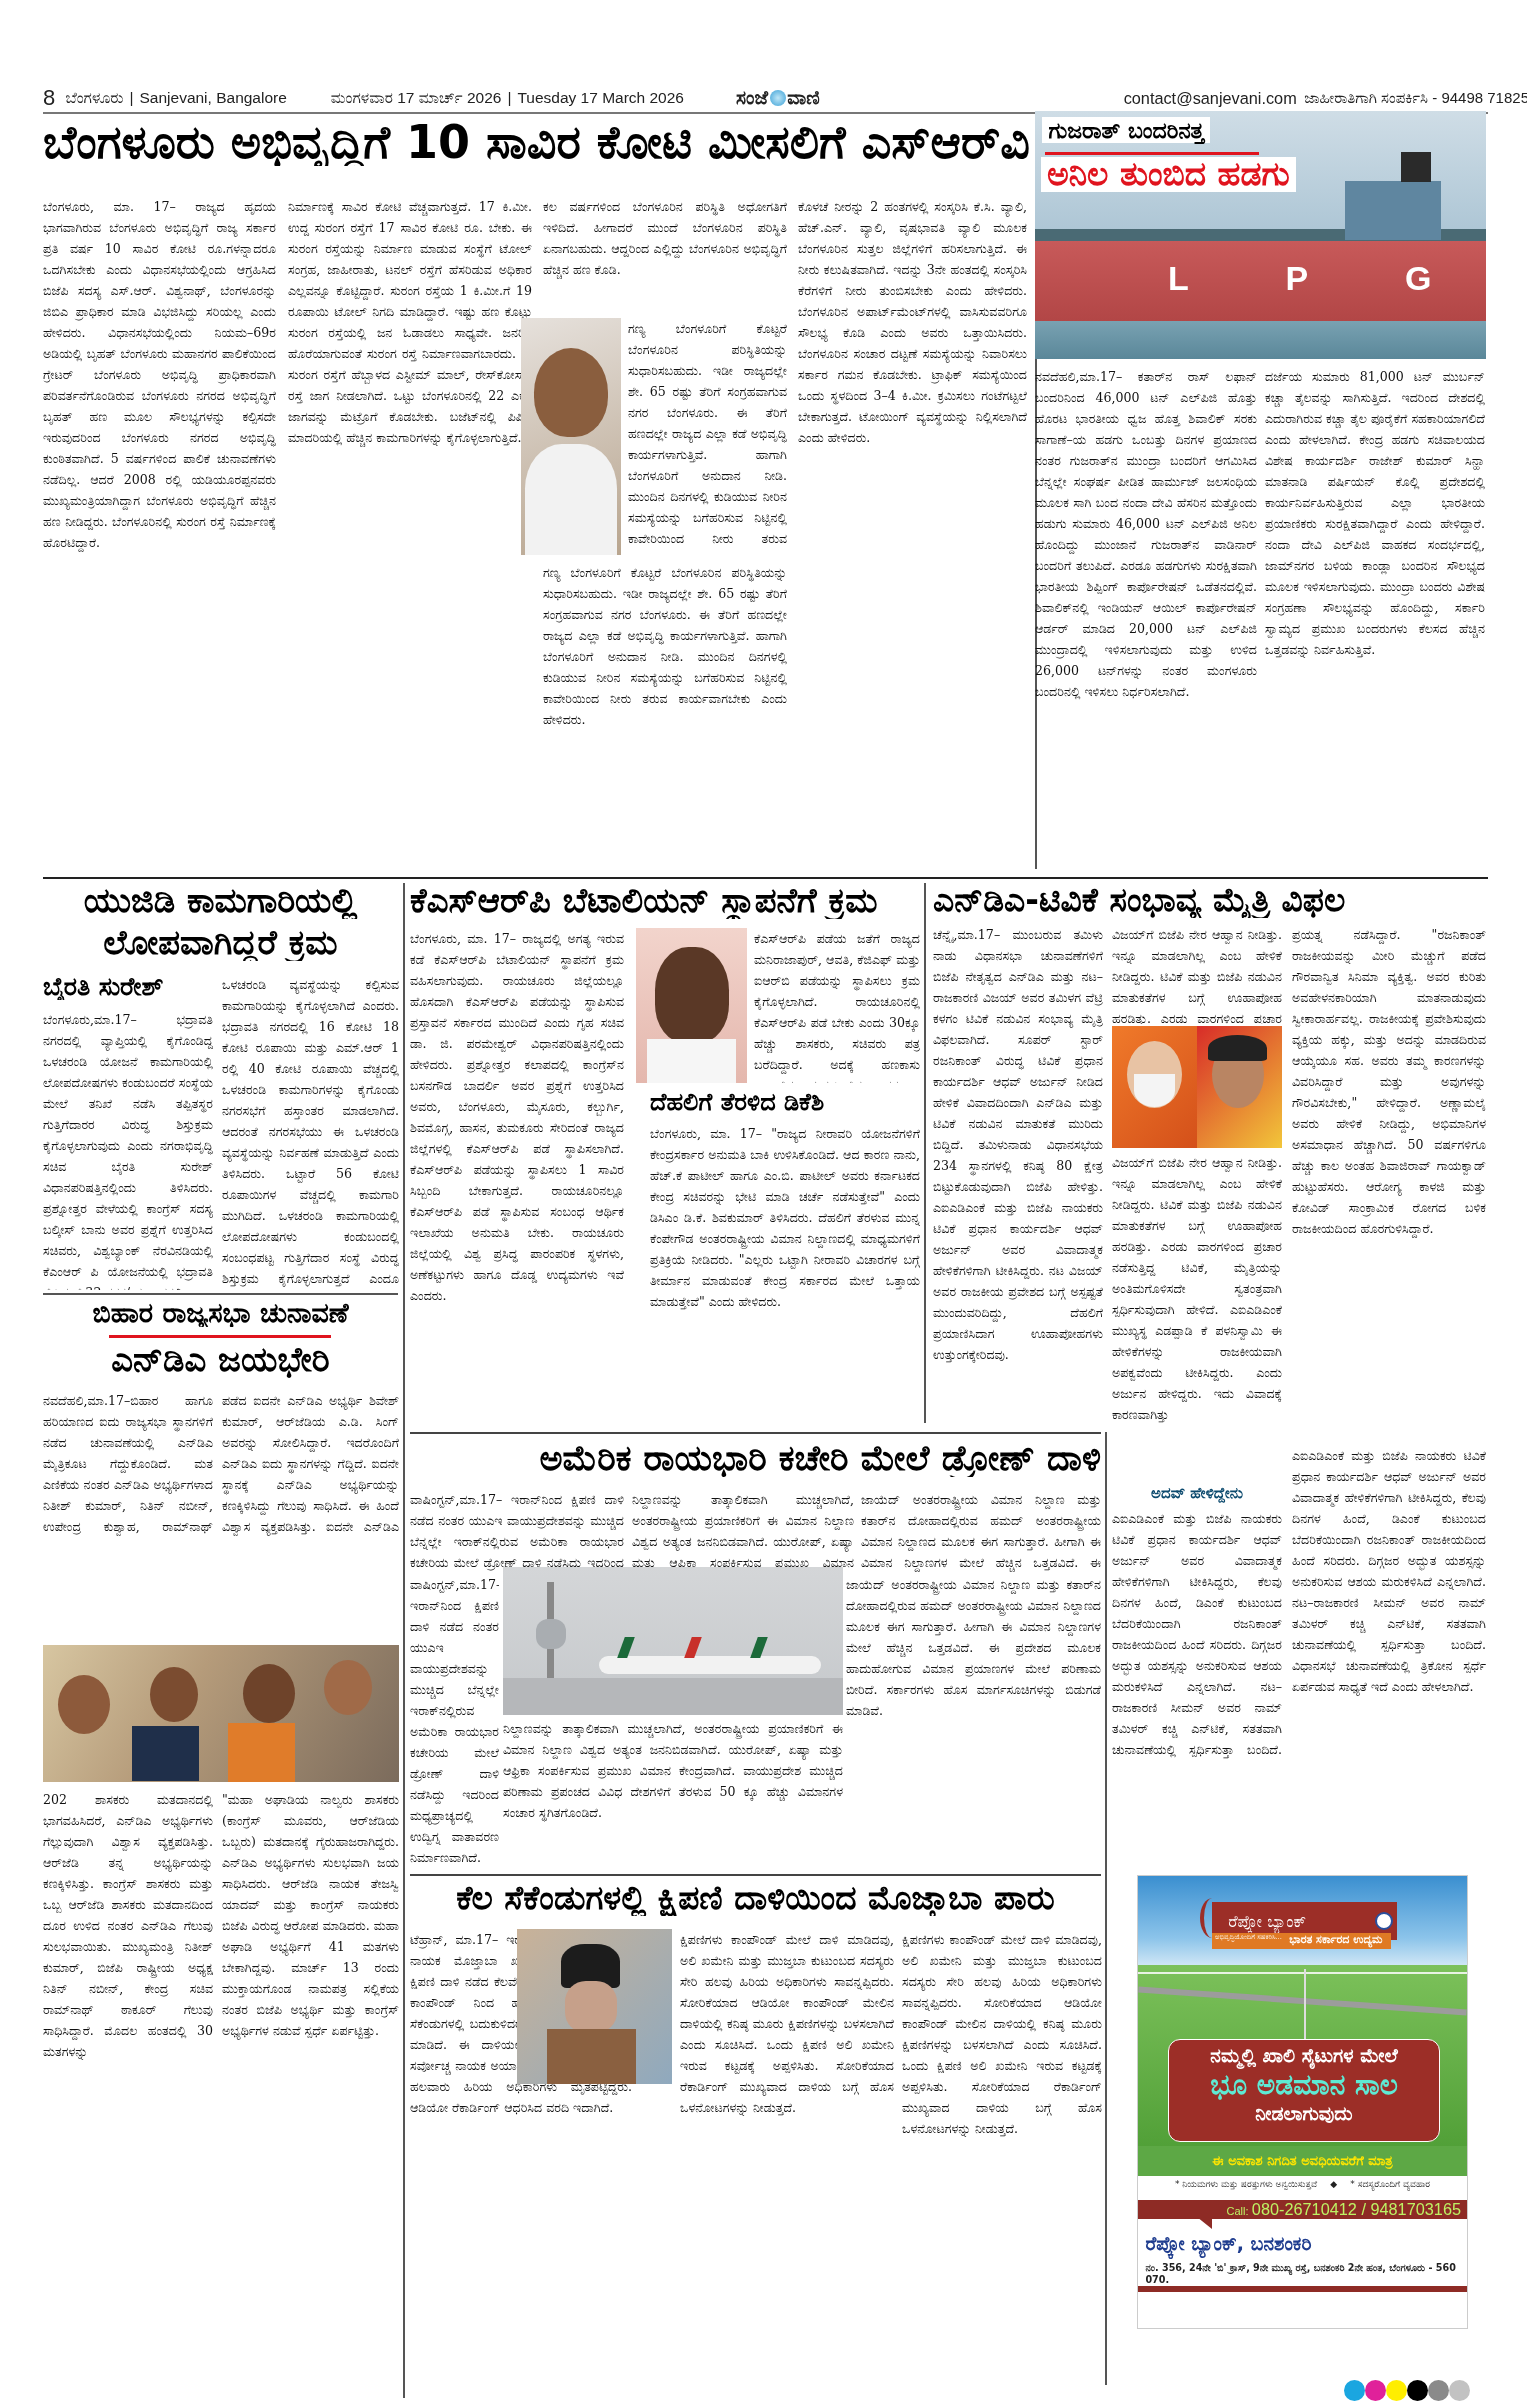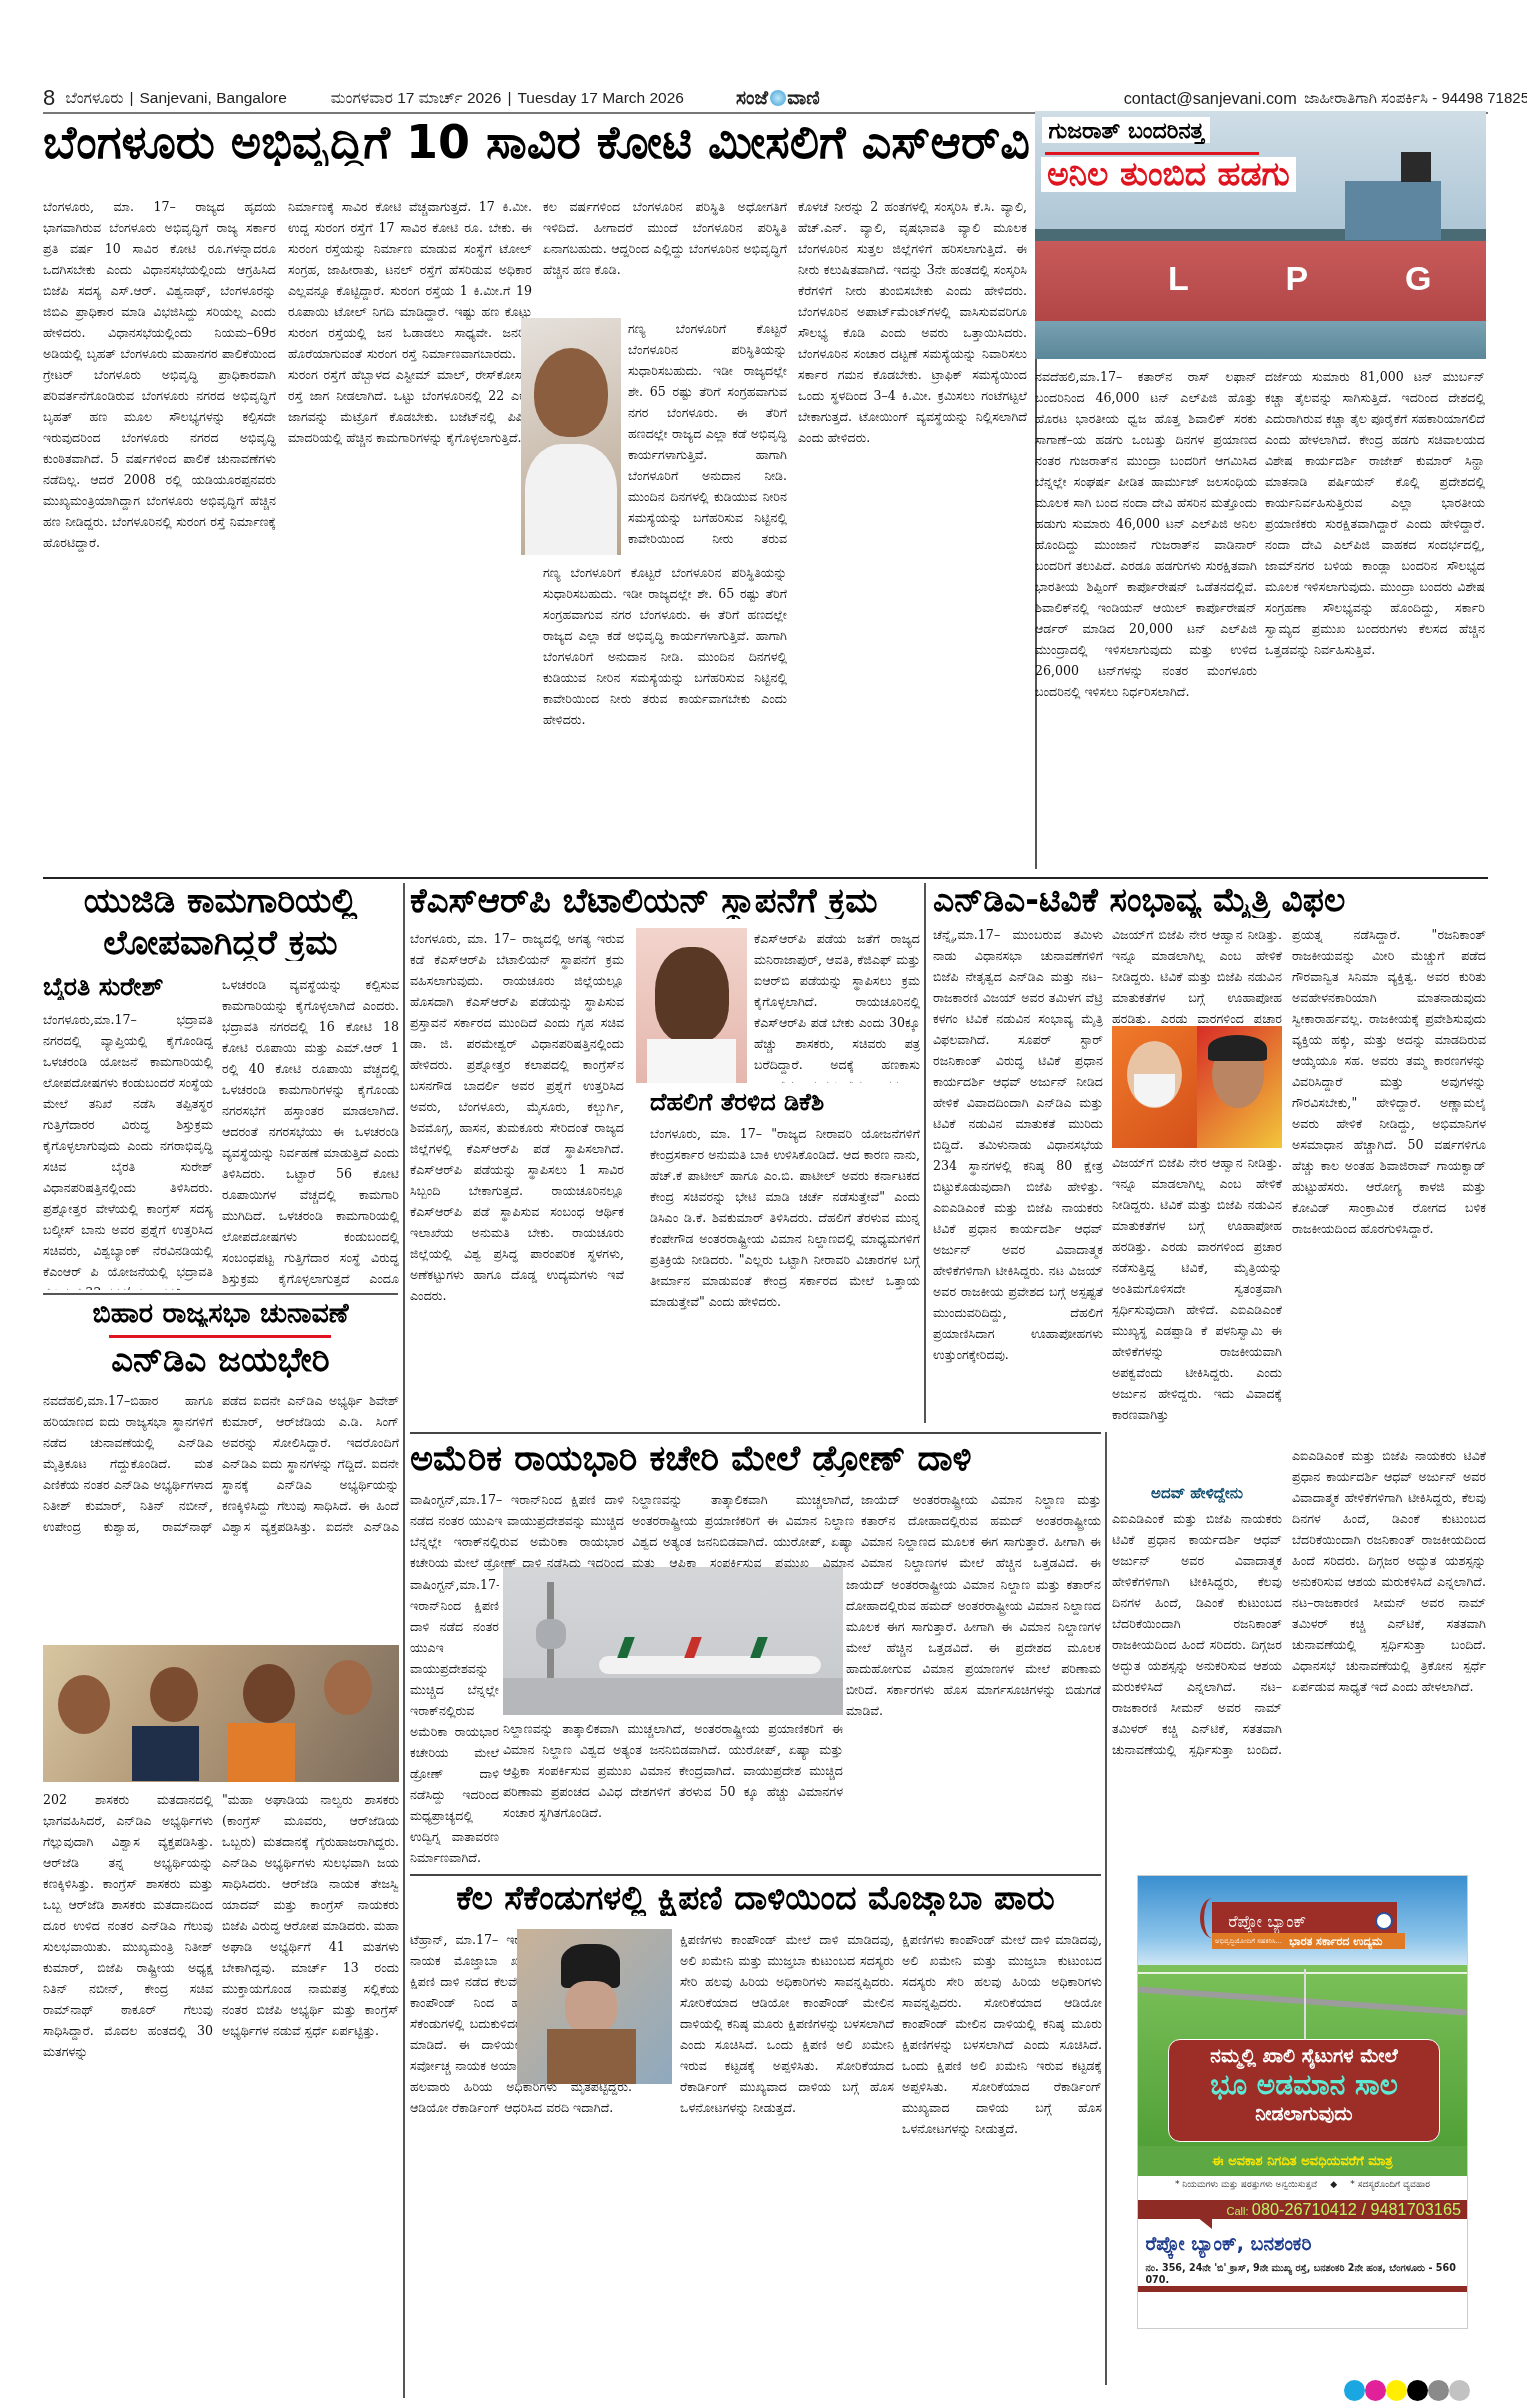--- a/index.html
+++ b/index.html
@@ -133,21 +133,21 @@
   <div style="position:absolute;left:100px;top:15px;width:52px;height:67px;border-radius:50%;background:#b98563;"></div>
   <div style="position:absolute;left:96px;top:9px;width:59px;height:26px;border-radius:50% 50% 10% 10%;background:#222;"></div>
 </div>
 <div class="col body-text" style="left:1112px;top:1152px;width:170px;height:273px;">ವಿಜಯ್‌ಗೆ ಬಿಜೆಪಿ ನೇರ ಆಹ್ವಾನ ನೀಡಿತ್ತು. ಇನ್ನೂ ಮಾಡಲಾಗಿಲ್ಲ ಎಂಬ ಹೇಳಿಕೆ ನೀಡಿದ್ದರು. ಟಿವಿಕೆ ಮತ್ತು ಬಿಜೆಪಿ ನಡುವಿನ ಮಾತುಕತೆಗಳ ಬಗ್ಗೆ ಊಹಾಪೋಹ ಹರಡಿತ್ತು. ಎರಡು ವಾರಗಳಿಂದ ಪ್ರಚಾರ ನಡೆಸುತ್ತಿದ್ದ ಟಿವಿಕೆ, ಮೈತ್ರಿಯನ್ನು ಅಂತಿಮಗೊಳಿಸದೇ ಸ್ವತಂತ್ರವಾಗಿ ಸ್ಪರ್ಧಿಸುವುದಾಗಿ ಹೇಳಿದೆ. ಎಐಎಡಿಎಂಕೆ ಮುಖ್ಯಸ್ಥ ಎಡಪ್ಪಾಡಿ ಕೆ ಪಳನಿಸ್ವಾಮಿ ಈ ಹೇಳಿಕೆಗಳನ್ನು ರಾಜಕೀಯವಾಗಿ ಅಪಕ್ವವೆಂದು ಟೀಕಿಸಿದ್ದರು. ಎಂದು ಅರ್ಜುನ ಹೇಳಿದ್ದರು. ಇದು ವಿವಾದಕ್ಕೆ ಕಾರಣವಾಗಿತ್ತು</div>
 <div class="col body-text" style="left:1292px;top:924px;width:194px;height:517px;">ಪ್ರಯತ್ನ ನಡೆಸಿದ್ದಾರೆ. "ರಜನಿಕಾಂತ್ ರಾಜಕೀಯವನ್ನು ಮೀರಿ ಮೆಚ್ಚುಗೆ ಪಡೆದ ಗೌರವಾನ್ವಿತ ಸಿನಿಮಾ ವ್ಯಕ್ತಿತ್ವ. ಅವರ ಕುರಿತು ಅವಹೇಳನಕಾರಿಯಾಗಿ ಮಾತನಾಡುವುದು ಸ್ವೀಕಾರಾರ್ಹವಲ್ಲ. ರಾಜಕೀಯಕ್ಕೆ ಪ್ರವೇಶಿಸುವುದು ವ್ಯಕ್ತಿಯ ಹಕ್ಕು, ಮತ್ತು ಅದನ್ನು ಮಾಡದಿರುವ ಆಯ್ಕೆಯೂ ಸಹ. ಅವರು ತಮ್ಮ ಕಾರಣಗಳನ್ನು ವಿವರಿಸಿದ್ದಾರೆ ಮತ್ತು ಅವುಗಳನ್ನು ಗೌರವಿಸಬೇಕು," ಹೇಳಿದ್ದಾರೆ. ಅಣ್ಣಾಮಲೈ ಅವರು ಹೇಳಿಕೆ ನೀಡಿದ್ದು, ಅಭಿಮಾನಿಗಳ ಅಸಮಾಧಾನ ಹೆಚ್ಚಾಗಿದೆ. 50 ವರ್ಷಗಳಿಗೂ ಹೆಚ್ಚು ಕಾಲ ಅಂತಹ ಶಿವಾಜಿರಾವ್ ಗಾಯಕ್ವಾಡ್ ಹುಟ್ಟುಹೆಸರು. ಆರೋಗ್ಯ ಕಾಳಜಿ ಮತ್ತು ಕೋವಿಡ್ ಸಾಂಕ್ರಾಮಿಕ ರೋಗದ ಬಳಿಕ ರಾಜಕೀಯದಿಂದ ಹೊರಗುಳಿಸಿದ್ದಾರೆ.</div>
 <div class="abs" style="left:1112px;top:1484px;width:170px;font-family:'DejaVu Sans',sans-serif;font-weight:bold;font-size:15px;color:#0c4a6e;text-align:center;">ಅದವ್ ಹೇಳಿದ್ದೇನು</div>
 <div class="col body-text" style="left:1112px;top:1508px;width:170px;height:251px;">ಎಐಎಡಿಎಂಕೆ ಮತ್ತು ಬಿಜೆಪಿ ನಾಯಕರು ಟಿವಿಕೆ ಪ್ರಧಾನ ಕಾರ್ಯದರ್ಶಿ ಆಧವ್ ಅರ್ಜುನ್ ಅವರ ವಿವಾದಾತ್ಮಕ ಹೇಳಿಕೆಗಳಿಗಾಗಿ ಟೀಕಿಸಿದ್ದರು, ಕೆಲವು ದಿನಗಳ ಹಿಂದೆ, ಡಿಎಂಕೆ ಕುಟುಂಬದ ಬೆದರಿಕೆಯಿಂದಾಗಿ ರಜನಿಕಾಂತ್ ರಾಜಕೀಯದಿಂದ ಹಿಂದೆ ಸರಿದರು. ದಿಗ್ಗಜರ ಅದ್ಭುತ ಯಶಸ್ಸನ್ನು ಅನುಕರಿಸುವ ಆಶಯ ಮರುಕಳಿಸಿದೆ ಎನ್ನಲಾಗಿದೆ. ನಟ–ರಾಜಕಾರಣಿ ಸೀಮನ್ ಅವರ ನಾಮ್ ತಮಿಳರ್ ಕಚ್ಚಿ ಎನ್‌ಟಿಕೆ, ಸತತವಾಗಿ ಚುನಾವಣೆಯಲ್ಲಿ ಸ್ಪರ್ಧಿಸುತ್ತಾ ಬಂದಿದೆ. ವಿಧಾನಸಭೆ ಚುನಾವಣೆಯಲ್ಲಿ ತ್ರಿಕೋನ ಸ್ಪರ್ಧೆ ಏರ್ಪಡುವ ಸಾಧ್ಯತೆ ಇದೆ ಎಂದು ಹೇಳಲಾಗಿದೆ.</div>
 <div class="col body-text" style="left:1292px;top:1445px;width:194px;height:314px;">ಎಐಎಡಿಎಂಕೆ ಮತ್ತು ಬಿಜೆಪಿ ನಾಯಕರು ಟಿವಿಕೆ ಪ್ರಧಾನ ಕಾರ್ಯದರ್ಶಿ ಆಧವ್ ಅರ್ಜುನ್ ಅವರ ವಿವಾದಾತ್ಮಕ ಹೇಳಿಕೆಗಳಿಗಾಗಿ ಟೀಕಿಸಿದ್ದರು, ಕೆಲವು ದಿನಗಳ ಹಿಂದೆ, ಡಿಎಂಕೆ ಕುಟುಂಬದ ಬೆದರಿಕೆಯಿಂದಾಗಿ ರಜನಿಕಾಂತ್ ರಾಜಕೀಯದಿಂದ ಹಿಂದೆ ಸರಿದರು. ದಿಗ್ಗಜರ ಅದ್ಭುತ ಯಶಸ್ಸನ್ನು ಅನುಕರಿಸುವ ಆಶಯ ಮರುಕಳಿಸಿದೆ ಎನ್ನಲಾಗಿದೆ. ನಟ–ರಾಜಕಾರಣಿ ಸೀಮನ್ ಅವರ ನಾಮ್ ತಮಿಳರ್ ಕಚ್ಚಿ ಎನ್‌ಟಿಕೆ, ಸತತವಾಗಿ ಚುನಾವಣೆಯಲ್ಲಿ ಸ್ಪರ್ಧಿಸುತ್ತಾ ಬಂದಿದೆ. ವಿಧಾನಸಭೆ ಚುನಾವಣೆಯಲ್ಲಿ ತ್ರಿಕೋನ ಸ್ಪರ್ಧೆ ಏರ್ಪಡುವ ಸಾಧ್ಯತೆ ಇದೆ ಎಂದು ಹೇಳಲಾಗಿದೆ.</div>
 
 <div class="abs rule" style="left:410px;top:1432px;width:691px;height:1.5px;background:#444;"></div>
-<div class="abs headline" style="left:410px;top:1440px;width:691px;font-size:35px;text-align:left;">ಅಮೆರಿಕ ರಾಯಭಾರಿ ಕಚೇರಿ ಮೇಲೆ ಡ್ರೋಣ್ ದಾಳಿ</div>
+<div class="abs headline" style="left:410px;top:1440px;width:691px;font-size:35px;text-align:right;">ಅಮೆರಿಕ ರಾಯಭಾರಿ ಕಚೇರಿ ಮೇಲೆ ಡ್ರೋಣ್ ದಾಳಿ</div>
 <div class="col body-text" style="left:410px;top:1489px;width:214px;height:85px;">ವಾಷಿಂಗ್ಟನ್,ಮಾ.17– ಇರಾನ್‌ನಿಂದ ಕ್ಷಿಪಣಿ ದಾಳಿ ನಡೆದ ನಂತರ ಯುಎಇ ವಾಯುಪ್ರದೇಶವನ್ನು ಮುಚ್ಚಿದ ಬೆನ್ನಲ್ಲೇ ಇರಾಕ್‌ನಲ್ಲಿರುವ ಅಮೆರಿಕಾ ರಾಯಭಾರ ಕಚೇರಿಯ ಮೇಲೆ ಡ್ರೋಣ್ ದಾಳಿ ನಡೆಸಿದ್ದು ಇದರಿಂದ ಮಧ್ಯಪ್ರಾಚ್ಯದಲ್ಲಿ ಉದ್ವಿಗ್ನ ವಾತಾವರಣ ನಿರ್ಮಾಣವಾಗಿದೆ. ಪಶ್ಚಿಮ ಏಷ್ಯಾದಲ್ಲಿ ಸಂಘರ್ಷ ತೀವ್ರಗೊಂಡಿದ್ದು ಯುದ್ಧ ಆರಂಭವಾಗಿ 18ನೇ ದಿನಕ್ಕೆ ಕಾಲಿಟ್ಟಿದೆ. ಅಮೆರಿಕಾ, ಇಸ್ರೇಲ್ ಸೇರಿದಂತೆ ಮಧ್ಯಪ್ರಾಚ್ಯ ದೇಶಗಳು ತತ್ತರಿಸಿ ಹೋಗಿವೆ. ಯುಎಇ ವಾಯುಪ್ರದೇಶ ಮುಚ್ಚಿದ ಬಳಿಕ ದುಬೈ ವಿಮಾನ ನಿಲ್ದಾಣದ ಕಾರ್ಯಾಚರಣೆ ಸ್ಥಗಿತಗೊಂಡಿದೆ.</div>
 <div class="col body-text" style="left:632px;top:1489px;width:222px;height:85px;">ನಿಲ್ದಾಣವನ್ನು ತಾತ್ಕಾಲಿಕವಾಗಿ ಮುಚ್ಚಲಾಗಿದೆ, ಅಂತರರಾಷ್ಟ್ರೀಯ ಪ್ರಯಾಣಿಕರಿಗೆ ಈ ವಿಮಾನ ನಿಲ್ದಾಣ ವಿಶ್ವದ ಅತ್ಯಂತ ಜನನಿಬಿಡವಾಗಿದೆ. ಯುರೋಪ್, ಏಷ್ಯಾ ಮತ್ತು ಆಫ್ರಿಕಾ ಸಂಪರ್ಕಿಸುವ ಪ್ರಮುಖ ವಿಮಾನ ಕೇಂದ್ರವಾಗಿದೆ. ವಾಯುಪ್ರದೇಶ ಮುಚ್ಚಿದ ಪರಿಣಾಮ ಪ್ರಪಂಚದ ವಿವಿಧ ದೇಶಗಳಿಗೆ ತೆರಳುವ 50 ಕ್ಕೂ ಹೆಚ್ಚು ವಿಮಾನಗಳ ಸಂಚಾರ ಸ್ಥಗಿತಗೊಂಡಿದೆ.</div>
 <div class="col body-text" style="left:861px;top:1489px;width:240px;height:85px;">ಜಾಯೆದ್ ಅಂತರರಾಷ್ಟ್ರೀಯ ವಿಮಾನ ನಿಲ್ದಾಣ ಮತ್ತು ಕತಾರ್‌ನ ದೋಹಾದಲ್ಲಿರುವ ಹಮದ್ ಅಂತರರಾಷ್ಟ್ರೀಯ ವಿಮಾನ ನಿಲ್ದಾಣದ ಮೂಲಕ ಈಗ ಸಾಗುತ್ತಾರೆ. ಹೀಗಾಗಿ ಈ ವಿಮಾನ ನಿಲ್ದಾಣಗಳ ಮೇಲೆ ಹೆಚ್ಚಿನ ಒತ್ತಡವಿದೆ. ಈ ಪ್ರದೇಶದ ಮೂಲಕ ಹಾದುಹೋಗುವ ವಿಮಾನ ಪ್ರಯಾಣಗಳ ಮೇಲೆ ಪರಿಣಾಮ ಬೀರಿದೆ. ಸರ್ಕಾರಗಳು ಹೊಸ ಮಾರ್ಗಸೂಚಿಗಳನ್ನು ಬಿಡುಗಡೆ ಮಾಡಿವೆ.</div>
 <div class="col body-text" style="left:410px;top:1574px;width:89px;height:296px;">ವಾಷಿಂಗ್ಟನ್,ಮಾ.17– ಇರಾನ್‌ನಿಂದ ಕ್ಷಿಪಣಿ ದಾಳಿ ನಡೆದ ನಂತರ ಯುಎಇ ವಾಯುಪ್ರದೇಶವನ್ನು ಮುಚ್ಚಿದ ಬೆನ್ನಲ್ಲೇ ಇರಾಕ್‌ನಲ್ಲಿರುವ ಅಮೆರಿಕಾ ರಾಯಭಾರ ಕಚೇರಿಯ ಮೇಲೆ ಡ್ರೋಣ್ ದಾಳಿ ನಡೆಸಿದ್ದು ಇದರಿಂದ ಮಧ್ಯಪ್ರಾಚ್ಯದಲ್ಲಿ ಉದ್ವಿಗ್ನ ವಾತಾವರಣ ನಿರ್ಮಾಣವಾಗಿದೆ. ಪಶ್ಚಿಮ ಏಷ್ಯಾದಲ್ಲಿ ಸಂಘರ್ಷ ತೀವ್ರಗೊಂಡಿದ್ದು ಯುದ್ಧ ಆರಂಭವಾಗಿ 18ನೇ ದಿನಕ್ಕೆ ಕಾಲಿಟ್ಟಿದೆ. ಅಮೆರಿಕಾ, ಇಸ್ರೇಲ್ ಸೇರಿದಂತೆ ಮಧ್ಯಪ್ರಾಚ್ಯ ದೇಶಗಳು ತತ್ತರಿಸಿ ಹೋಗಿವೆ. ಯುಎಇ ವಾಯುಪ್ರದೇಶ ಮುಚ್ಚಿದ ಬಳಿಕ ದುಬೈ ವಿಮಾನ ನಿಲ್ದಾಣದ ಕಾರ್ಯಾಚರಣೆ ಸ್ಥಗಿತಗೊಂಡಿದೆ.</div>
 <div class="photo" style="left:503px;top:1567px;width:340px;height:148px;background:linear-gradient(#d4d6d8,#c5c8cb);">
   <div style="position:absolute;left:44px;top:15px;width:7.4px;height:126px;background:#888;"></div>
   <div style="position:absolute;left:33px;top:52px;width:30px;height:30px;border-radius:40%;background:#a9adb1;"></div>
   <div style="position:absolute;left:0;top:111px;width:340px;height:37px;background:#b5b7ba;"></div>
   <div style="position:absolute;left:96px;top:89px;width:222px;height:18px;background:#f2f2f2;border-radius:9px;"></div>
   <div style="position:absolute;left:118px;top:70px;width:10.3px;height:21px;background:#1c6a3a;transform:skewX(-20deg);"></div>
@@ -170,21 +170,21 @@
 
 <div class="abs vrule" style="left:1105px;top:1432px;height:953px;"></div>
 
 <div class="abs" style="left:1137px;top:1875px;width:331px;height:454px;border:0.7px solid #ccc;">
   <div class="ad-sky" style="position:absolute;left:0;top:0;width:100%;height:89px;"></div>
   <div style="position:absolute;left:74px;top:26px;width:185px;height:38px;background:#9c2e27;display:flex;align-items:center;padding-left:16.3px;">
     <span style="color:#fff;font-size:16.3px;font-family:'DejaVu Sans',sans-serif;">ರೆಪ್ಕೋ ಬ್ಯಾಂಕ್</span>
     <span style="margin-left:auto;margin-right:4.4px;width:18px;height:18px;border-radius:50%;background:#fff;border:2.2px solid #2a4f9c;"></span>
   </div>
   <div style="position:absolute;left:62px;top:22px;width:25px;height:40px;border-left:4.4px solid #9c2e27;border-radius:50% 0 0 50%;"></div>
-  <div style="position:absolute;left:74px;top:57px;width:193px;height:16.3px;background:#e07a24;display:flex;align-items:center;gap:7.4px;padding-left:3px;">
+  <div style="position:absolute;left:74px;top:57px;width:179px;height:16.3px;background:#e07a24;display:flex;gap:7.4px;padding-left:3px;">
     <span style="color:#fff;font-size:6.7px;">ಅಭಿವೃದ್ಧಿಯೊಂದಿಗೆ ಸಹಕರಿಸಿ...</span>
     <span style="color:#fff;font-size:11px;font-weight:bold;">ಭಾರತ ಸರ್ಕಾರದ ಉದ್ಯಮ</span>
   </div>
   <div class="ad-grass" style="position:absolute;left:0;top:89px;width:100%;height:192px;">
     <div style="position:absolute;left:0;top:7.4px;width:100%;height:1.5px;background:#e8f3e3;"></div>
     <div style="position:absolute;left:0;top:33px;width:100%;height:6px;background:#9c9c9c;transform:rotate(4deg);"></div>
     <div style="position:absolute;left:166px;top:3.7px;width:2.2px;height:89px;background:#ddd;"></div>
   </div>
   <div style="position:absolute;left:30px;top:163px;width:272px;height:103px;background:#9c2e27;border-radius:12px;border:1.5px solid #fff;text-align:center;padding-top:4.4px;">
     <div style="color:#fff;font-size:19px;font-weight:bold;font-family:'DejaVu Sans',sans-serif;">ನಮ್ಮಲ್ಲಿ ಖಾಲಿ ಸೈಟುಗಳ ಮೇಲೆ</div>

